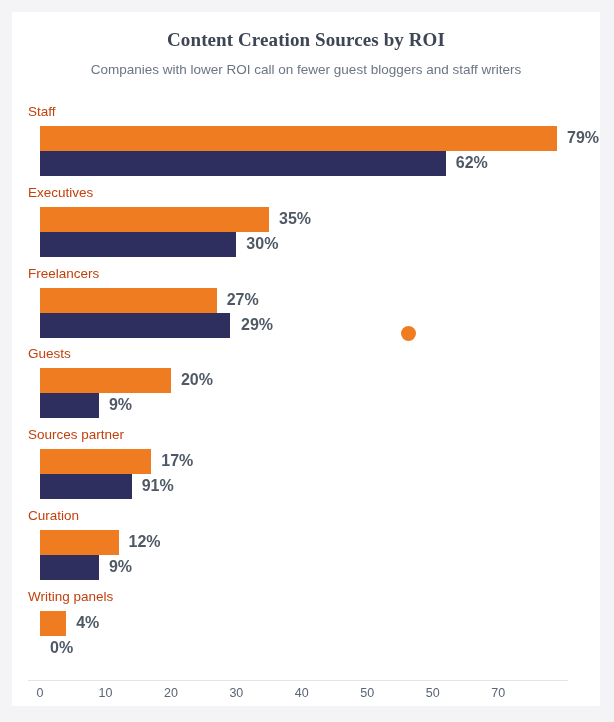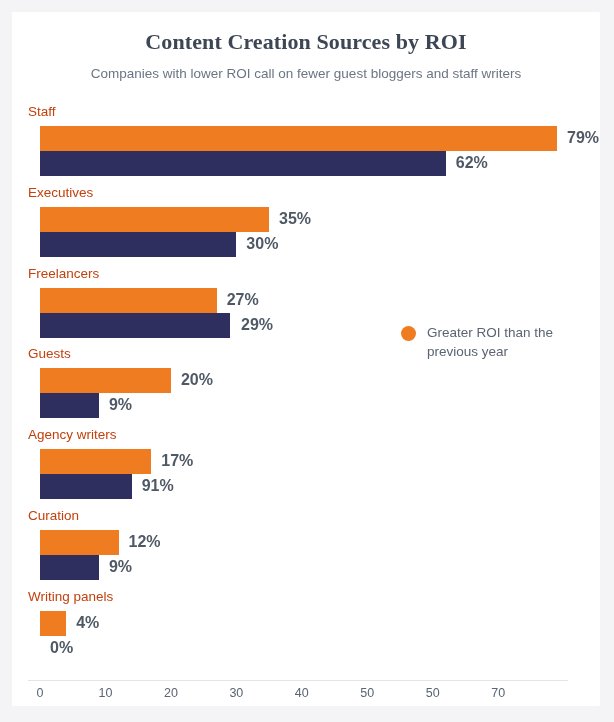--- a/index.html
+++ b/index.html
@@ -16,21 +16,21 @@
     left:12px; top:12px;
     width:588px; height:694px;
     background:#ffffff;
     border-radius:2px;
   }
 
   
   #chart-title {
     text-align:center;
     font-family:"Liberation Serif", serif;
-    font-size:22px;
+    font-size:19px;
     font-weight:bold;
     color:#3d4654;
     letter-spacing:.1px;
     padding-top:17px;
   }
   #chart-subtitle {
     text-align:center;
     font-size:13.5px;
     font-weight:400;
     color:#6b7584;
@@ -170,21 +170,21 @@
         <div class="bar-row" style="top: 22px; width: 560px;">
           <div class="bar greater" style="left: 12px; width: 130.9px; background: rgb(240, 124, 34);"></div>
           <div class="bar-value" style="left: 152.9px;">20%</div>
         </div>
         <div class="bar-row" style="top: 47px; width: 560px;">
           <div class="bar lower" style="left: 12px; width: 58.905px; background: rgb(46, 47, 94);"></div>
           <div class="bar-value" style="left: 80.905px;">9%</div>
         </div>
       </div>
       <div class="cat-group" style="top: 415.2px;">
-        <div class="cat-label">Agency writers</div>
+        <div class="cat-label">Sources partner</div>
         <div class="bar-row" style="top: 22px; width: 560px;">
           <div class="bar greater" style="left: 12px; width: 111.265px; background: rgb(240, 124, 34);"></div>
           <div class="bar-value" style="left: 133.265px;">17%</div>
         </div>
         <div class="bar-row" style="top: 47px; width: 560px;">
           <div class="bar lower" style="left: 12px; width: 91.63px; background: rgb(46, 47, 94);"></div>
           <div class="bar-value" style="left: 113.63px;">91%</div>
         </div>
       </div>
       <div class="cat-group" style="top: 496px;">
@@ -206,21 +206,20 @@
         </div>
         <div class="bar-row" style="top: 47px; width: 560px;">
           <div class="bar-value" style="left: 22px;">0%</div>
         </div>
       </div>
     </div>
 
   <div id="legend">
       <div class="legend-item">
         <span class="legend-dot greater" style="background: rgb(240, 124, 34);"></span>
-        <span class="legend-text">Greater ROI than the previous year</span>
       </div>
     </div>
 
   <div id="x-axis">
     <div id="axis-line"></div>
   <div class="tick-label" style="left: 12px;">0</div>
       <div class="tick-label" style="left: 77.45px;">10</div>
       <div class="tick-label" style="left: 142.9px;">20</div>
       <div class="tick-label" style="left: 208.35px;">30</div>
       <div class="tick-label" style="left: 273.8px;">40</div>

